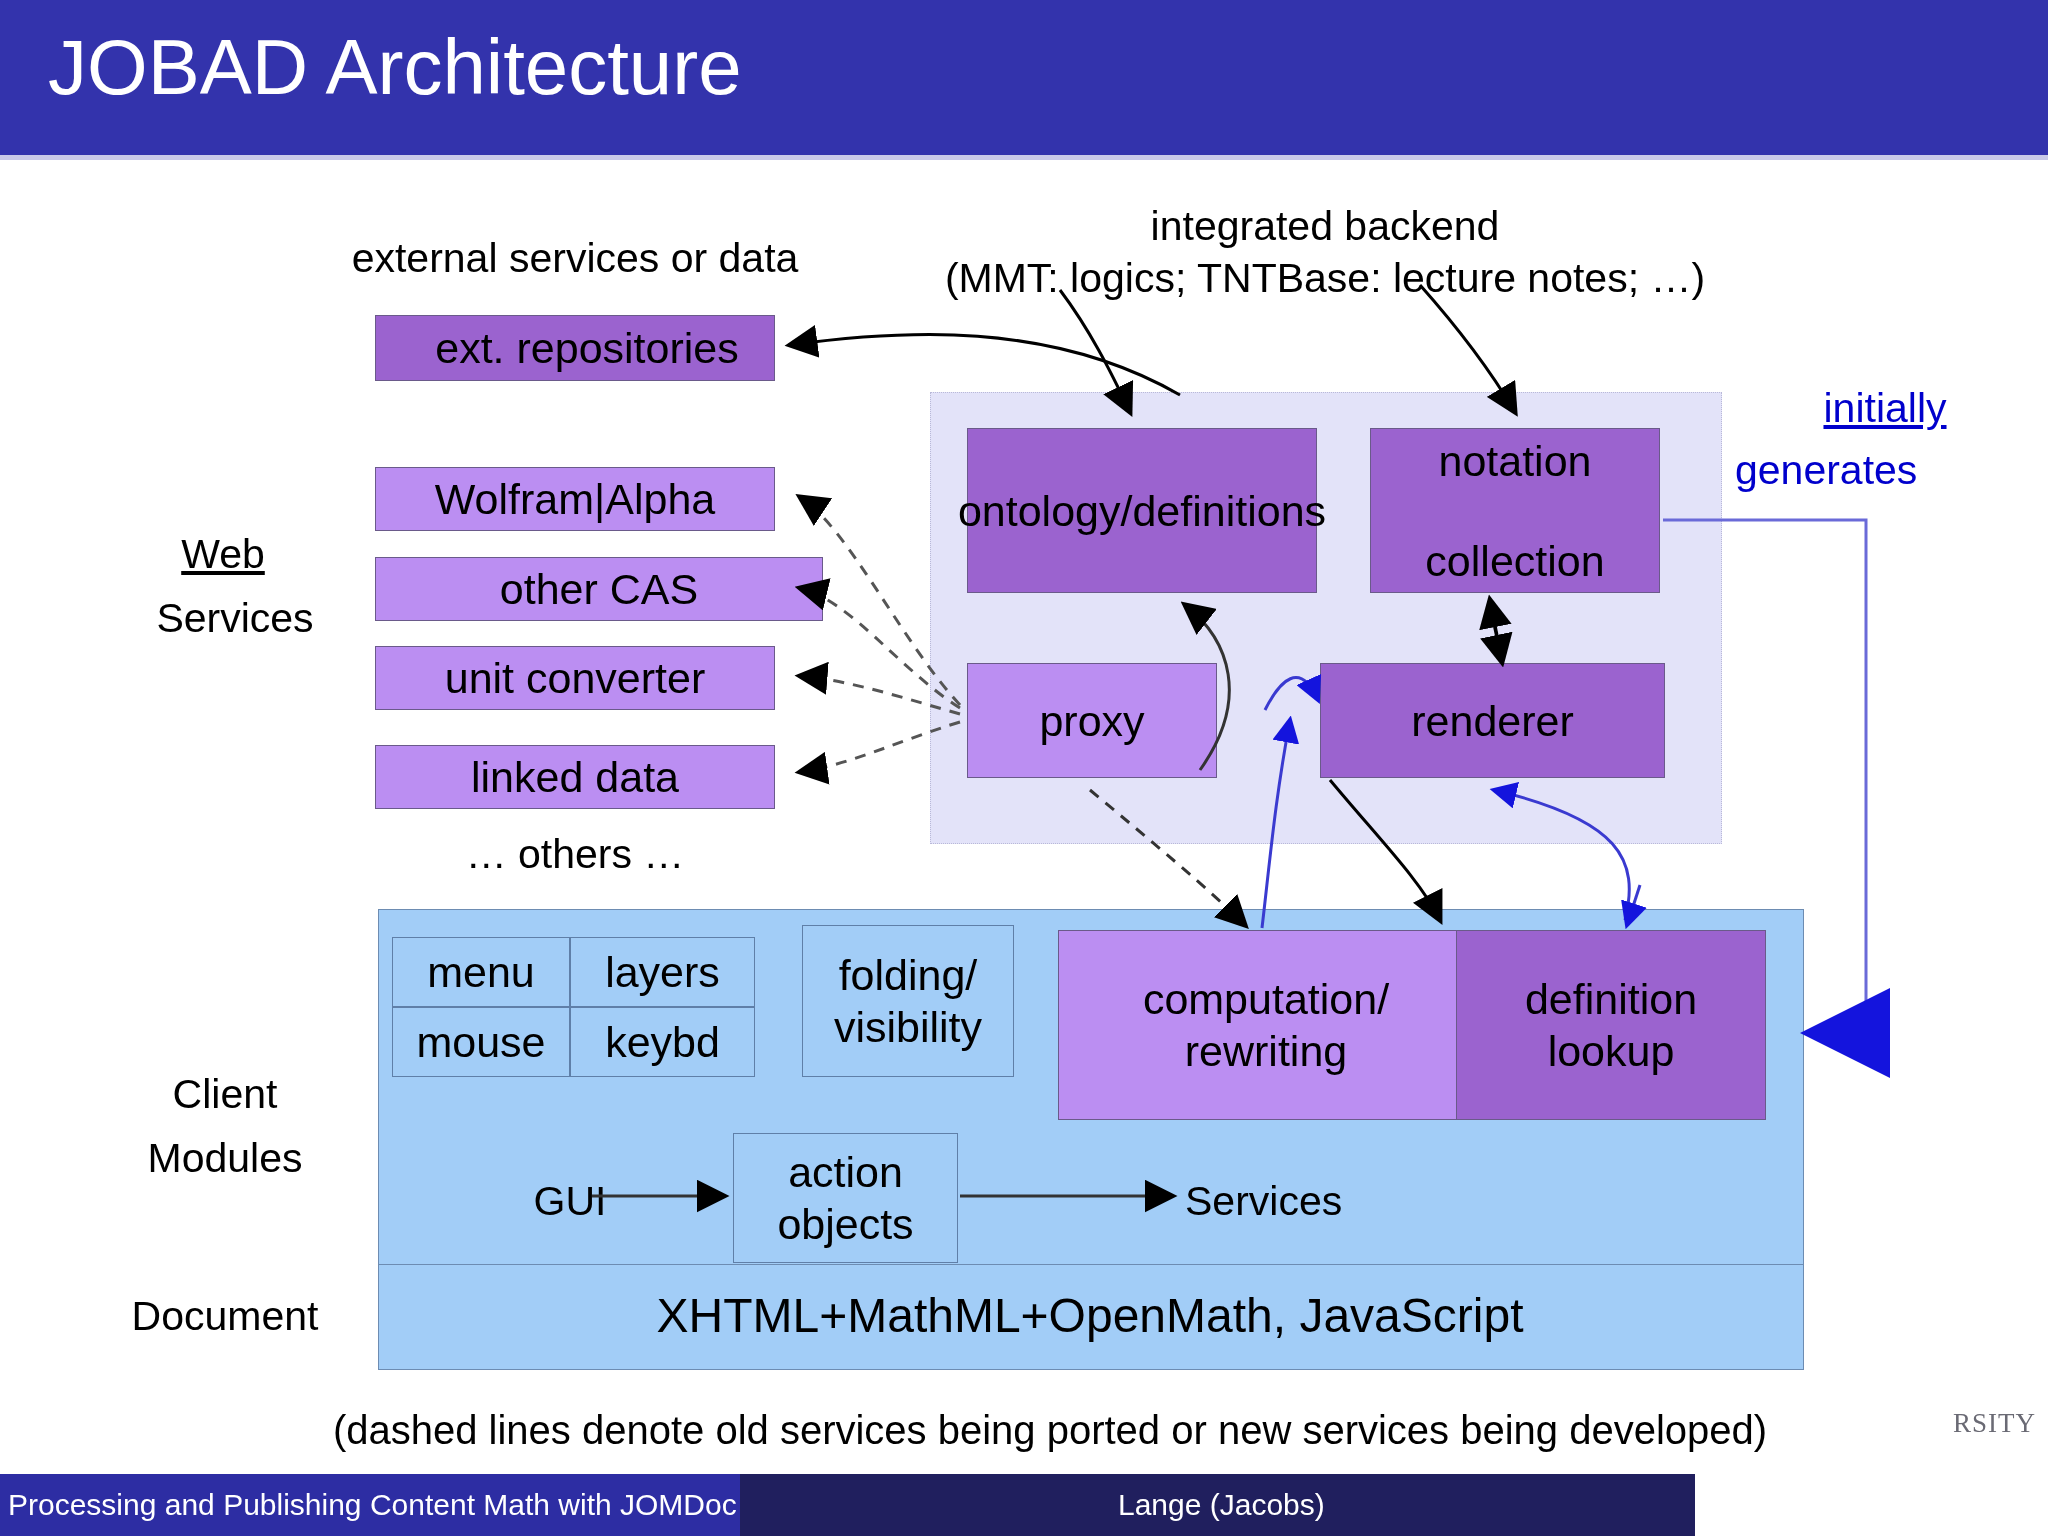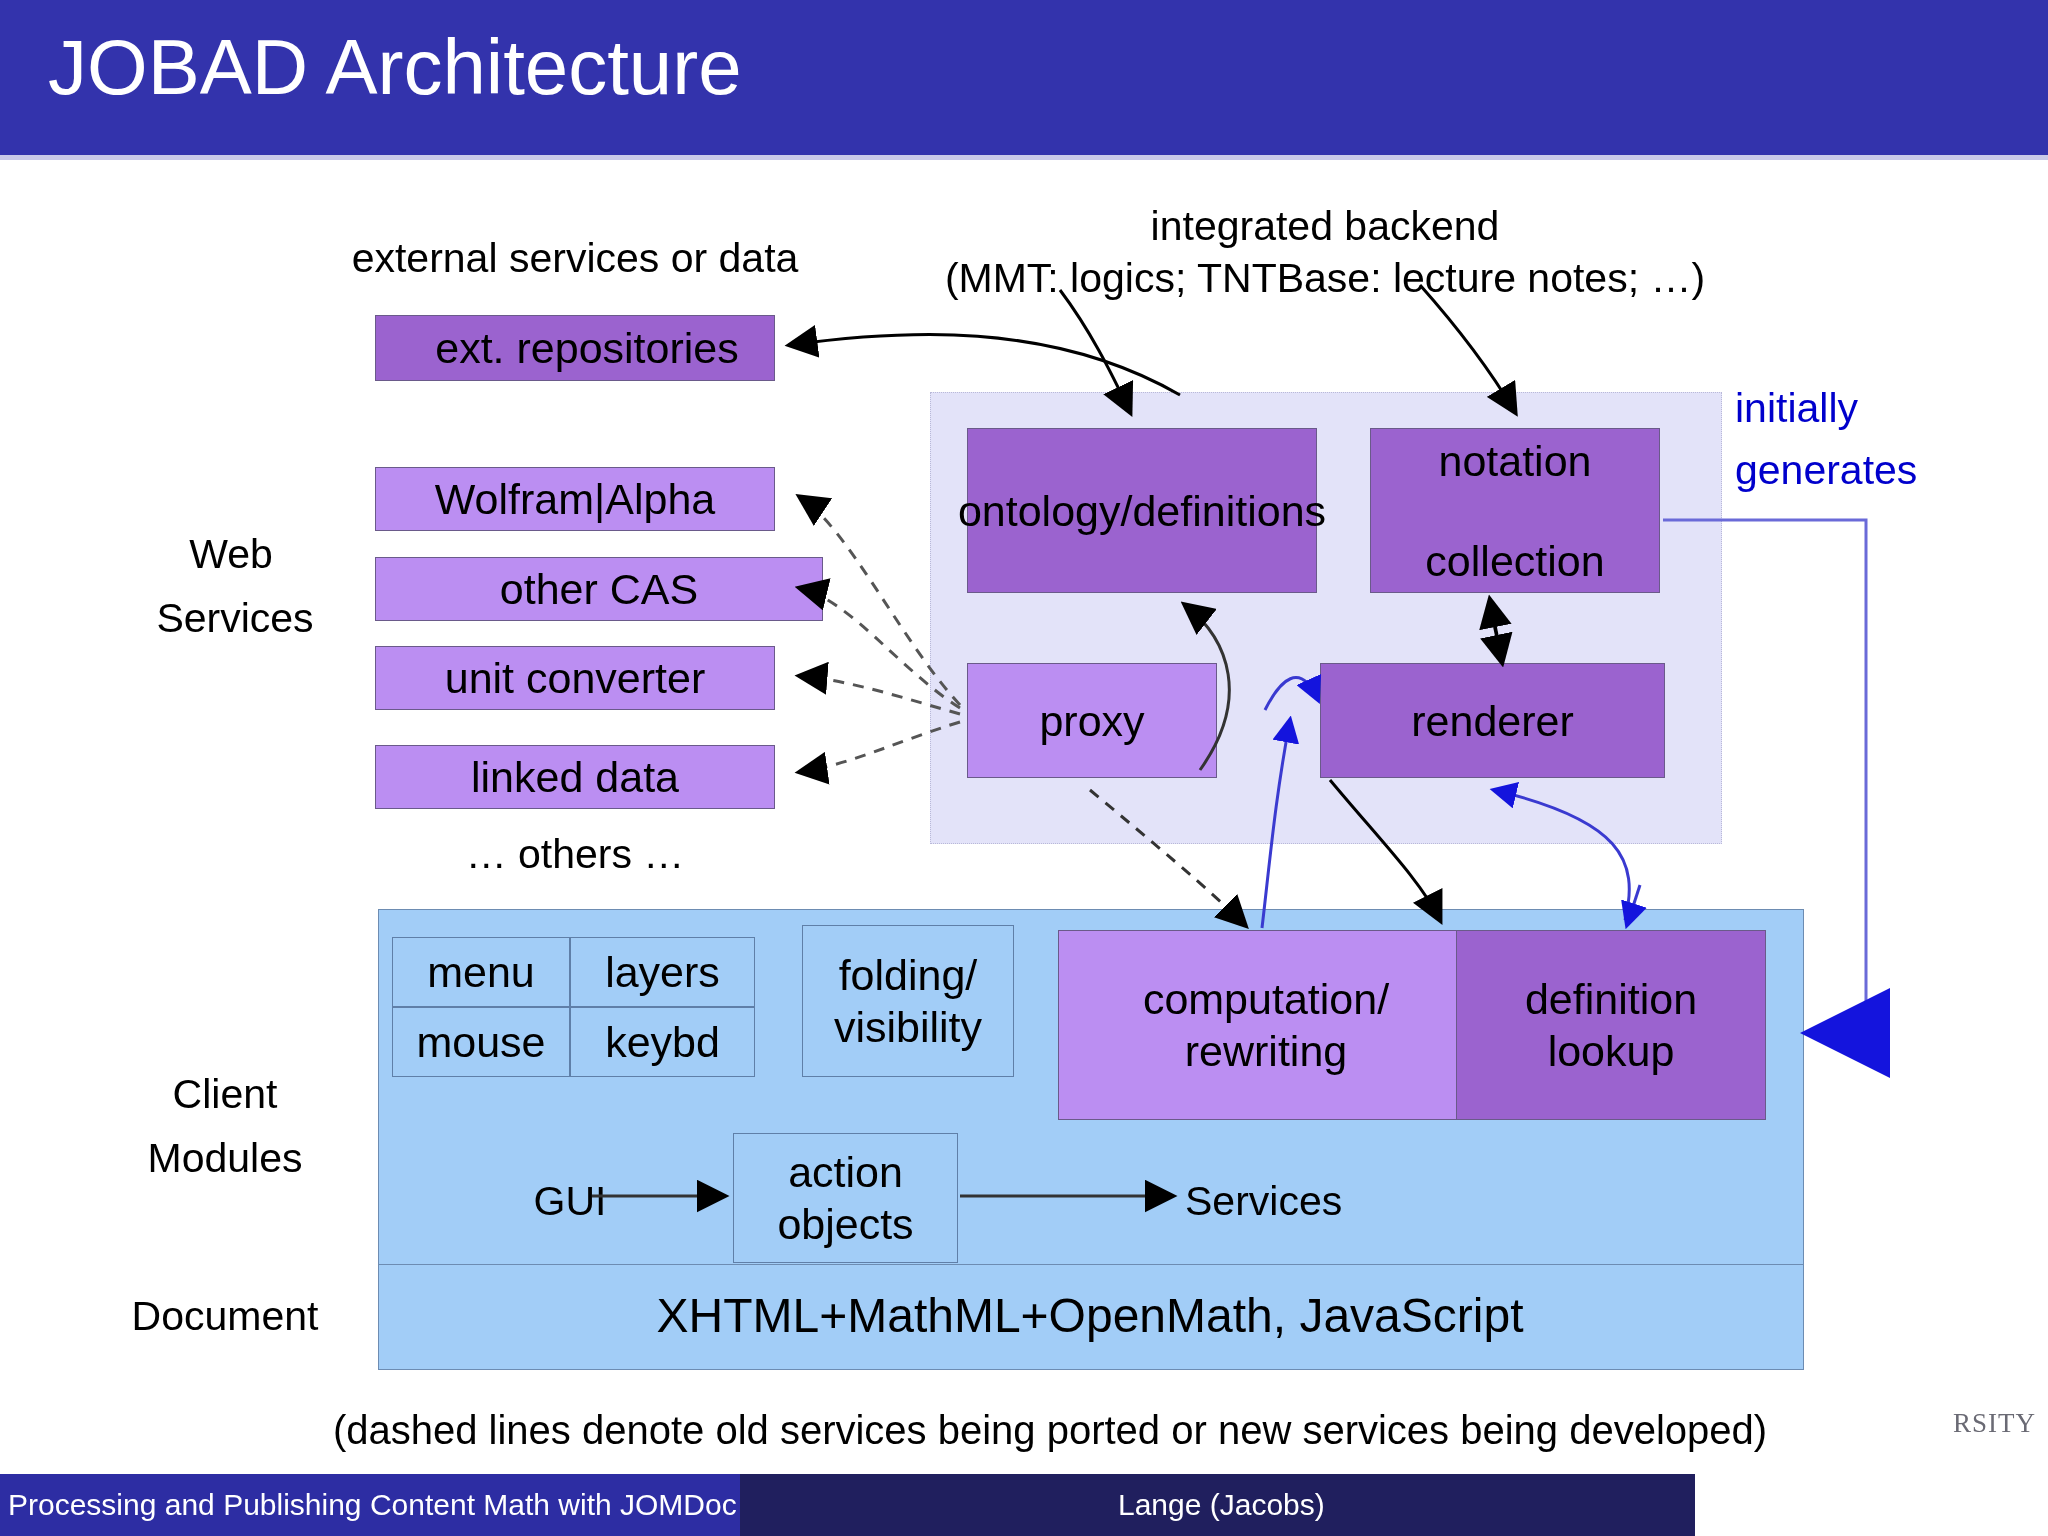--- a/index.html
+++ b/index.html
@@ -56,24 +56,24 @@
 <div id="title-bar">
   <div id="title-text">JOBAD Architecture</div>
 </div>
 <div id="title-rule"></div>
 
 <div class="lbl" style="left:330px;top:232px;width:490px;">external services or data</div>
 
 <div class="lbl" style="left:900px;top:200px;width:850px;">integrated backend</div>
 <div class="lbl" style="left:860px;top:252px;width:930px;">(MMT: logics; TNTBase: lecture notes; …)</div>
 
-<div class="lbl blue" style="left:1735px;top:382px;width:300px;text-align:left;">initially</div>
+<div class="lbl blue" style="left:1735px;top:382px;width:300px;text-align:center;text-decoration:underline;">initially</div>
 <div class="lbl blue" style="left:1735px;top:444px;width:310px;text-align:left;">generates</div>
 
-<div class="lbl" style="left:76px;top:528px;width:310px;">Web</div>
+<div class="lbl" style="left:68px;top:528px;width:310px;text-decoration:underline;">Web</div>
 <div class="lbl" style="left:80px;top:592px;width:310px;">Services</div>
 
 <div class="lbl" style="left:60px;top:1068px;width:330px;">Client</div>
 <div class="lbl" style="left:60px;top:1132px;width:330px;">Modules</div>
 
 <div class="lbl" style="left:60px;top:1290px;width:330px;">Document</div>
 
 <div class="box purple-mid" style="left:375px;top:315px;width:400px;height:66px;padding-left:24px;">ext. repositories</div>
 
 <div class="box purple-light" style="left:375px;top:467px;width:400px;height:64px;">Wolfram|Alpha</div>

